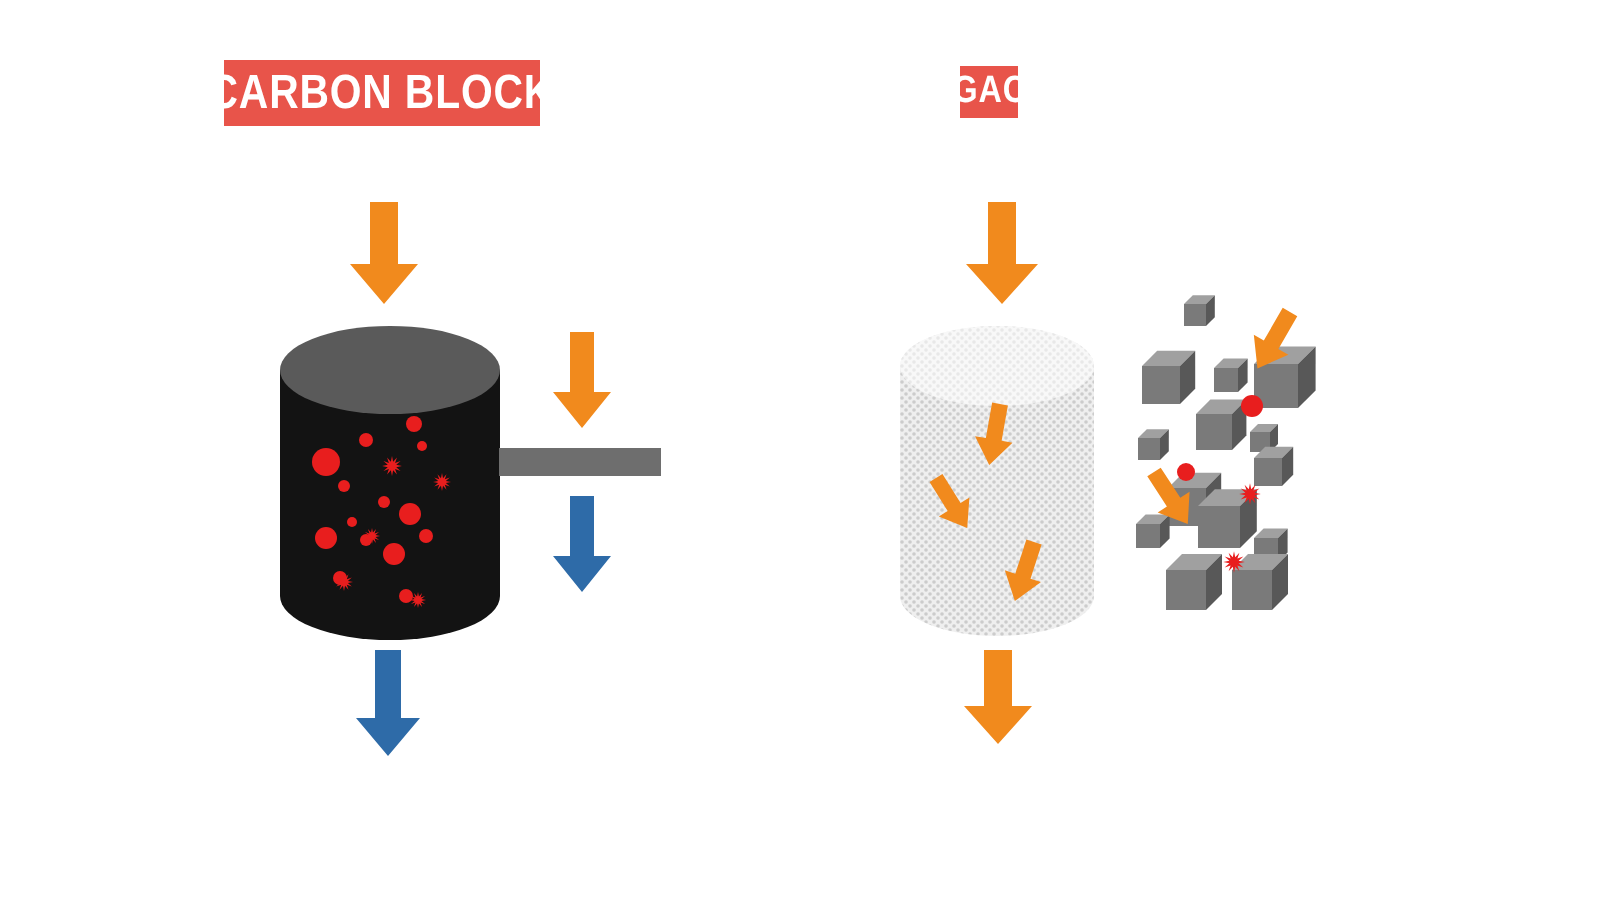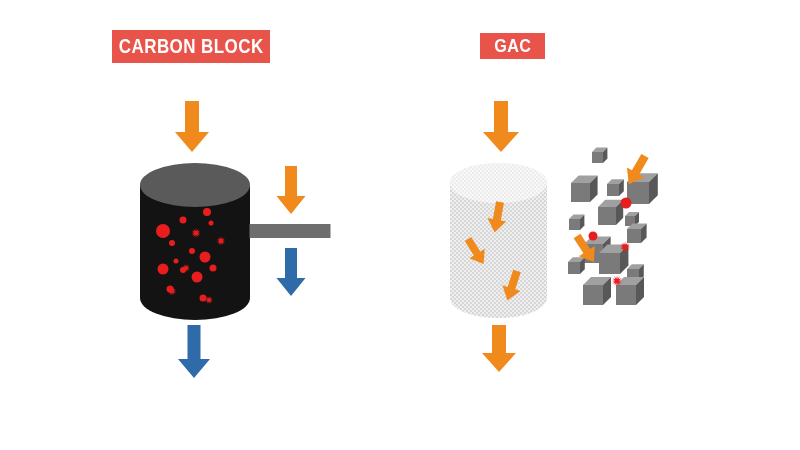--- a/index.html
+++ b/index.html
@@ -15,22 +15,22 @@
   body{font-family:"Liberation Sans", sans-serif;}
   .canvas{
     position:relative; width:800px; height:450px;
     background:var(--background); overflow:hidden;
   }
   .label{
     position:absolute; background:var(--label-bg); color:var(--label-text);
     display:flex; align-items:center; justify-content:center;
     font-weight:bold;
   }
-  .label-left{ left:112px; top:30px; width:158px; height:33px; font-size:20px; }
-  .label-right{ left:480px; top:33px; width:65px; height:26px; font-size:19px; }
+  .label-left{ left:112px; top:30px; width:158px; height:33px; font-size:24px; }
+  .label-right{ left:480px; top:33px; width:29px; height:26px; font-size:19px; }
   .label-text{ display:inline-block; transform:scaleX(.85); letter-spacing:.5px; white-space:nowrap; }
   svg.diagram{ position:absolute; left:0; top:0; }
   .orange{ fill:var(--arrow-orange); }
   .blue{ fill:var(--arrow-blue); }
   .contaminant{ fill:var(--contaminant-red); }
   .bar{ fill:var(--filter-bar); }
 </style>
 </head>
 <body>
 

